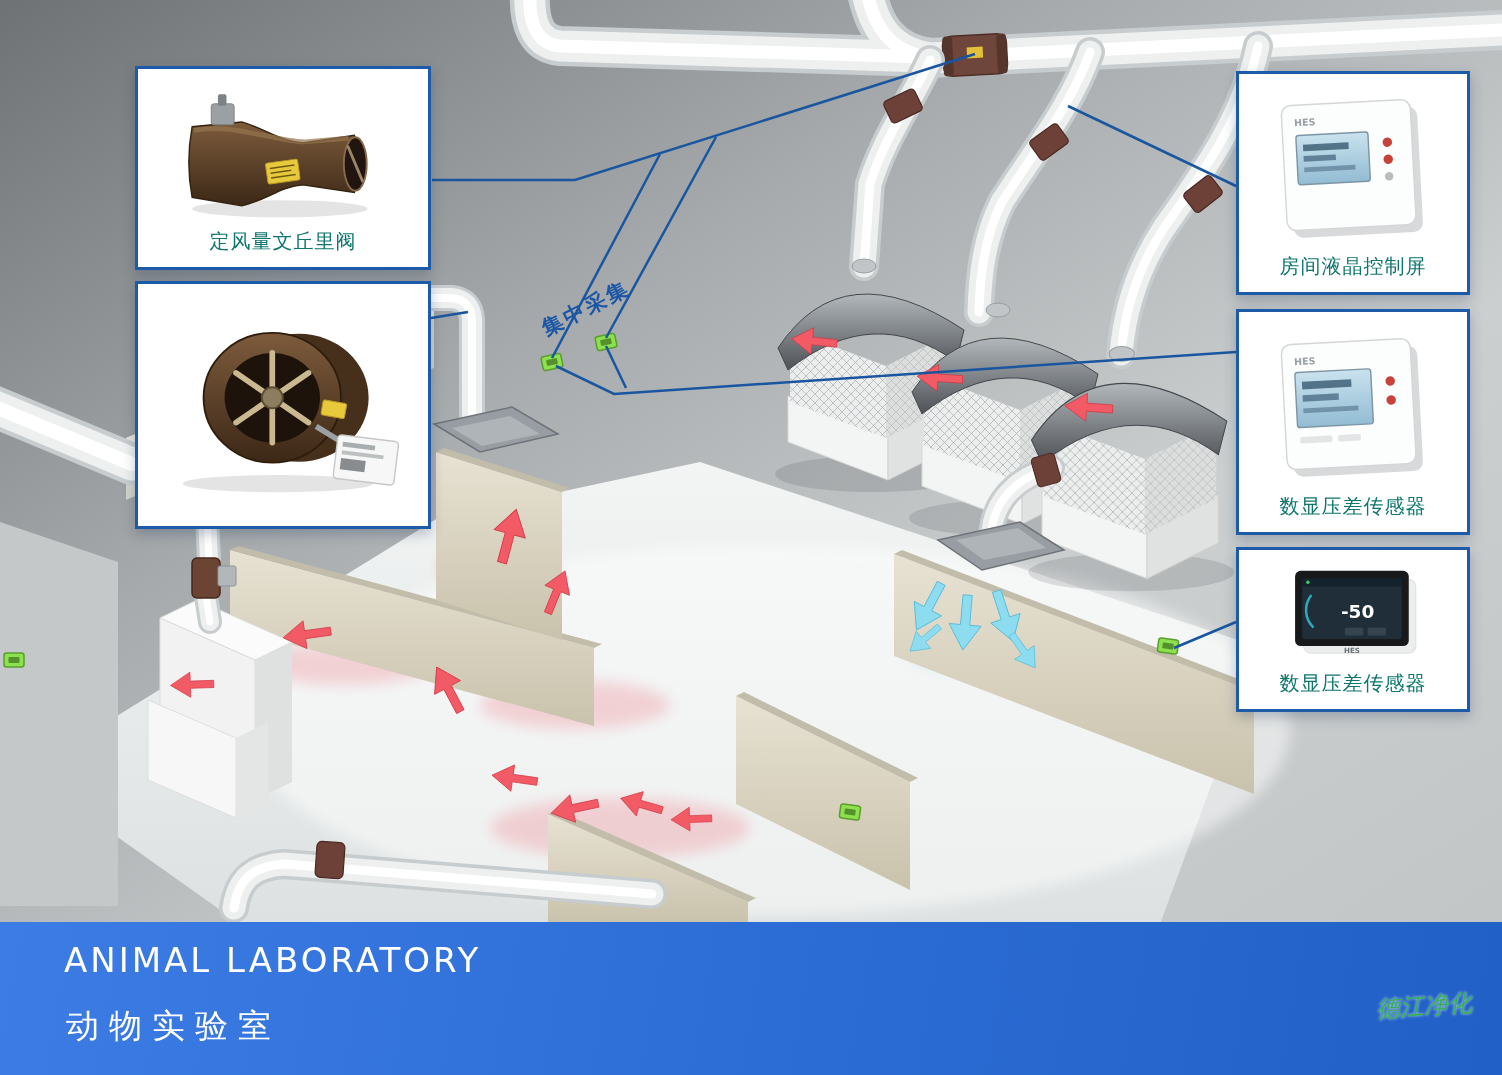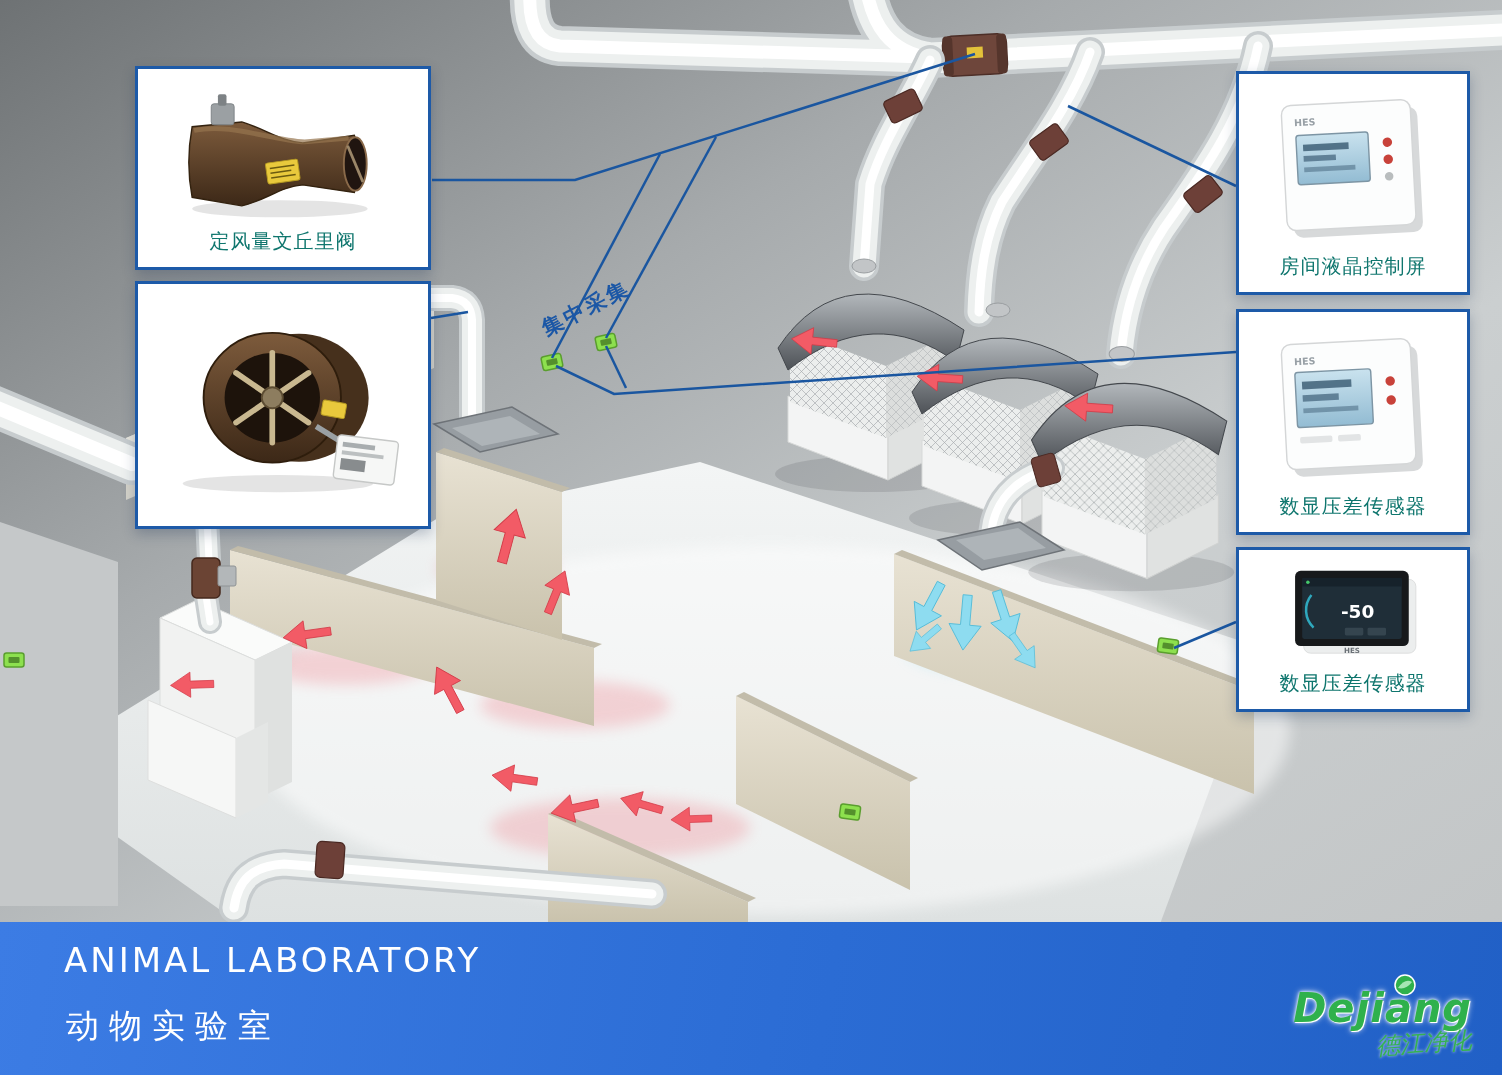--- a/index.html
+++ b/index.html
@@ -381,24 +381,17 @@
         <text x="104" y="133" font-size="10" font-weight="bold" fill="#6a7076" text-anchor="middle">HES</text>
       </svg>
     </div>
     <div class="cap">数显压差传感器</div>
   </div>
 
   <div id="banner">
     <div id="banner-title">ANIMAL LABORATORY</div>
     <div id="banner-sub">动物实验室</div>
     <div id="logo">
-      <div id="logo-brand">
-        <span>Dejiang</span>
-        <svg id="logo-leaf" viewBox="0 0 22 22">
-          <circle cx="11" cy="11" r="10" fill="#2fb14c" stroke="#fff" stroke-width="1.5"></circle>
-          <path d="M4,14 Q11,4 18,8 Q12,16 4,14 Z" fill="#a6e6b4"></path>
-        </svg>
-      </div>
       <div id="logo-watermark">德江净化</div>
     </div>
   </div>
 
 </div>
 
 </body></html>

